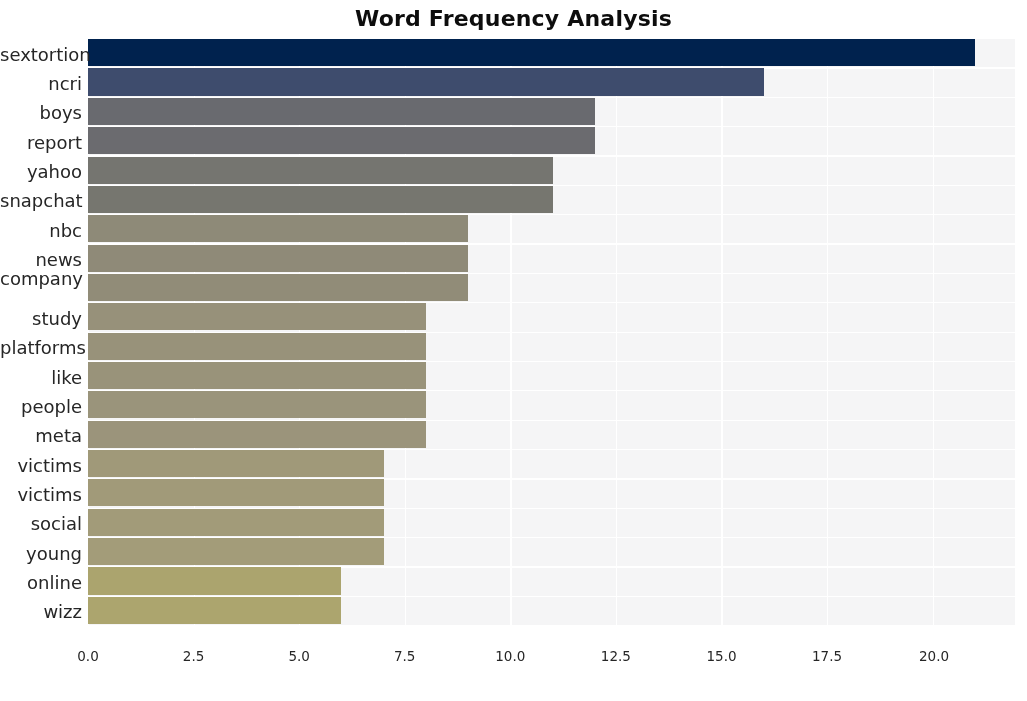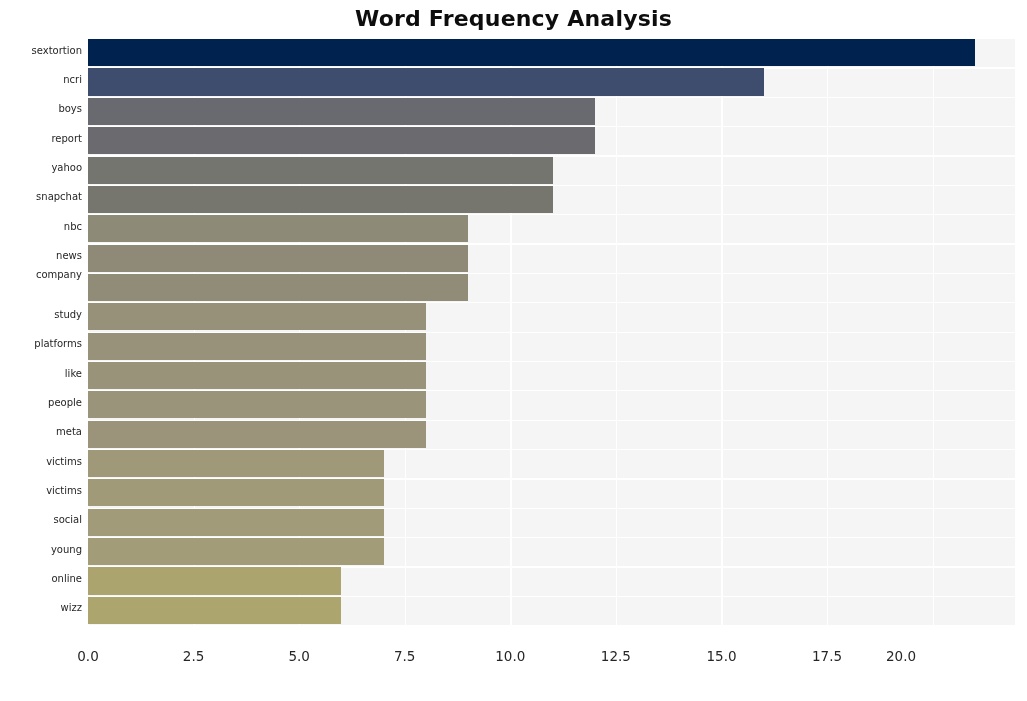--- a/index.html
+++ b/index.html
@@ -62,21 +62,21 @@
     left: 0;
     top: 38px;
     width: 82px;
     height: 587px;
   }
   .ylabel {
     position: absolute;
     right: 0;
     width: 82px;
     text-align: right;
-    font-size: 10px;
+    font-size: 18px;
     color: #262626;
     line-height: 1;
   }
   #xlabels {
     position: absolute;
     left: 0;
     top: 648px;
     width: 877px;
     height: 20px;
   }
@@ -188,17 +188,17 @@
 
   <div id="xlabels">
       <div class="xlabel" style="left: 88px;">0.0</div>
       <div class="xlabel" style="left: 193.581px;">2.5</div>
       <div class="xlabel" style="left: 299.162px;">5.0</div>
       <div class="xlabel" style="left: 404.743px;">7.5</div>
       <div class="xlabel" style="left: 510.323px;">10.0</div>
       <div class="xlabel" style="left: 615.904px;">12.5</div>
       <div class="xlabel" style="left: 721.485px;">15.0</div>
       <div class="xlabel" style="left: 827.066px;">17.5</div>
-      <div class="xlabel" style="left: 901px;">20.0</div>
+      <div class="xlabel" style="left: 934px;">20.0</div>
     </div>
 
 
 </div>
 
 </body></html>

